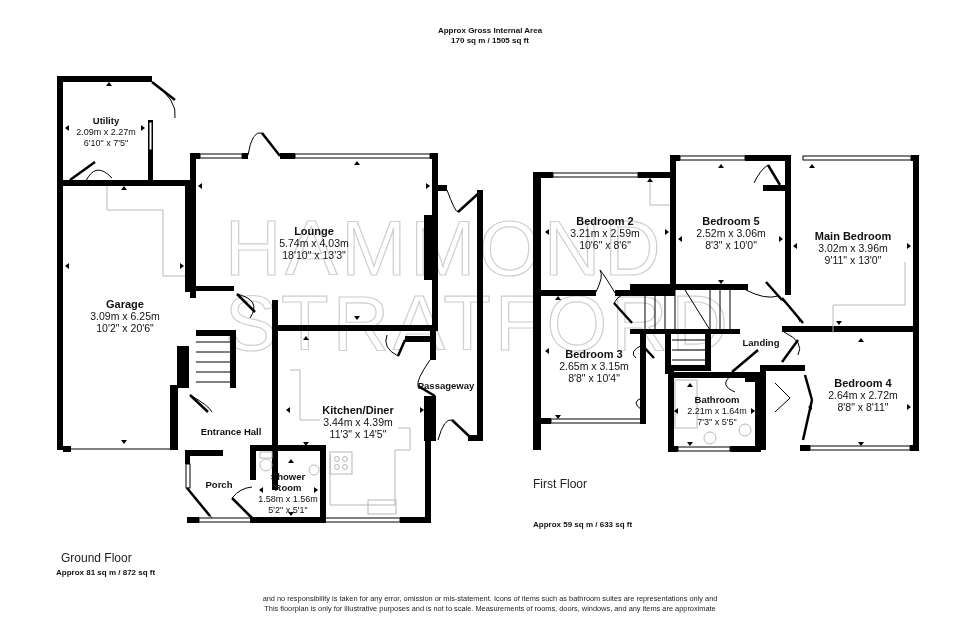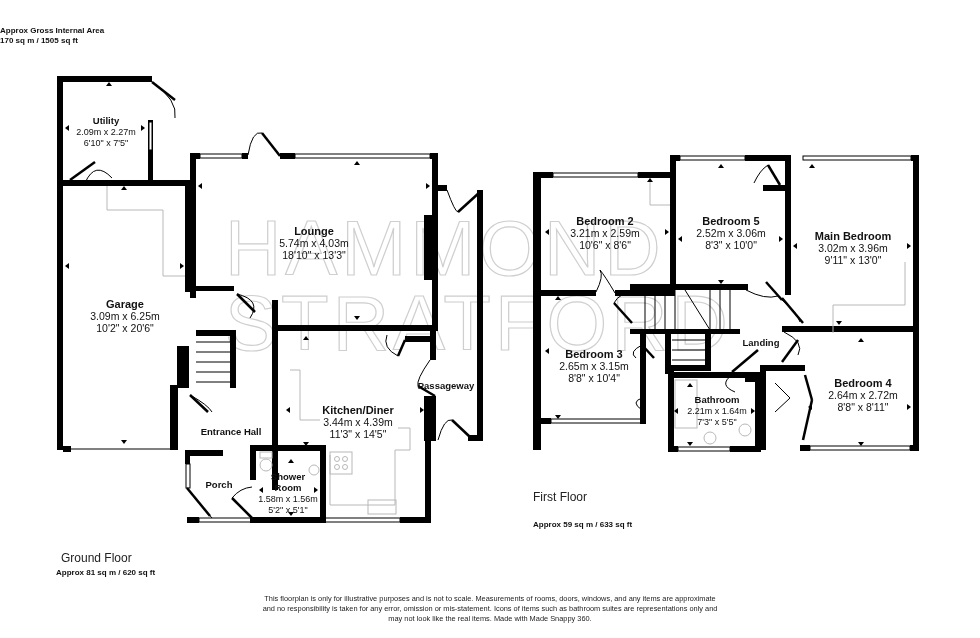--- a/index.html
+++ b/index.html
@@ -1,17 +1,17 @@
 <!DOCTYPE html>
 <html><head>
 <meta charset="utf-8">
 <style>
   html,body{margin:0;padding:0;background:#ffffff;}
   body{width:980px;height:638px;position:relative;overflow:hidden;font-family:"Liberation Sans",sans-serif;color:#111;}
-  .hdr{position:absolute;left:0;width:980px;font-weight:bold;font-size:8px;line-height:10px;}
+  .hdr{position:absolute;left:0;width:980px;text-align:center;font-weight:bold;font-size:8px;line-height:10px;}
   .floor-title{position:absolute;font-size:12px;color:#222;}
   .floor-area{position:absolute;font-size:8px;font-weight:bold;color:#111;}
   .disc{position:absolute;left:230px;width:520px;top:594px;text-align:center;font-size:7.4px;line-height:10px;color:#222;}
   svg{position:absolute;left:0;top:0;}
   .wall{fill:#000;}
   .wm{font-family:"Liberation Sans",sans-serif;font-size:78px;fill:none;stroke:#cfcfcf;stroke-width:1.2;letter-spacing:4px;}
   .rn{font-family:"Liberation Sans",sans-serif;font-weight:bold;font-size:11px;fill:#111;text-anchor:middle;}
   .rd{font-family:"Liberation Sans",sans-serif;font-size:10.5px;fill:#111;text-anchor:middle;}
   .rn-s{font-size:9.5px;}
   .rd-s{font-size:9px;}
@@ -325,23 +325,22 @@
     <text class="rd rd-s" x="717" y="414">2.21m x 1.64m</text>
     <text class="rd rd-s" x="717" y="425">7'3" x 5'5"</text>
   </g>
   <g>
     <text class="rn" x="863" y="387">Bedroom 4</text>
     <text class="rd" x="863" y="399">2.64m x 2.72m</text>
     <text class="rd" x="863" y="411">8'8" x 8'11"</text>
   </g>
 </svg>
 
-<div class="floor-title" style="left:533px;top:490px">First Floor</div>
+<div class="floor-title" style="left:533px;top:477px">First Floor</div>
 <div class="floor-area" style="left:533px;top:520px">Approx 59 sq m / 633 sq ft</div>
 
 <div class="floor-title" style="left:61px;top:551px">Ground Floor</div>
-<div class="floor-area" style="left:56px;top:568px">Approx 81 sq m / 620 sq ft</div>
+<div class="floor-area" style="left:56px;top:568px">Approx 81 sq m / 872 sq ft</div>
 
 <div class="disc">
+  <div>and no responsibility is taken for any error, omission or mis-statement. Icons of items such as bathroom suites are representations only and</div>
   <div>This floorplan is only for illustrative purposes and is not to scale. Measurements of rooms, doors, windows, and any items are approximate</div>
-  <div>and no responsibility is taken for any error, omission or mis-statement. Icons of items such as bathroom suites are representations only and</div>
-  <div>may not look like the real items. Made with Made Snappy 360.</div>
 </div>
 
 </body></html>

